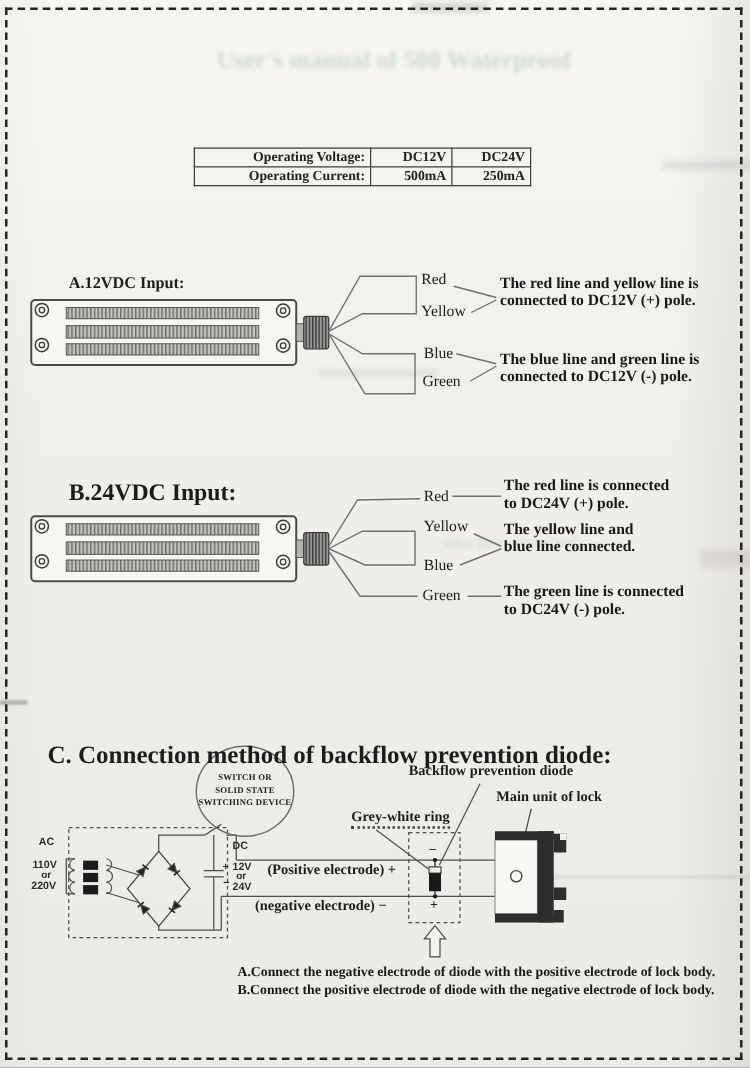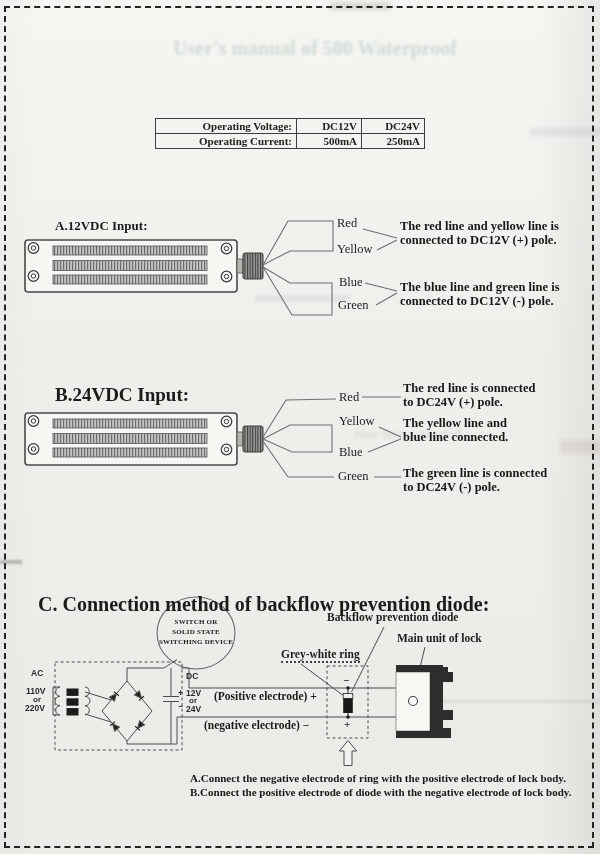--- a/index.html
+++ b/index.html
@@ -245,16 +245,16 @@
   <div class="t tiny" style="left:178.5px;top:701px;font-size:8.5px;">−</div>
 
   <div class="t circ-label" style="left:204px;top:690px;padding-left:10px;">(Positive electrode) +</div>
   <div class="t circ-label" style="left:204px;top:719px;">(negative electrode) −</div>
   <div class="t circ-label ring-label" style="left:281px;top:648px;">Grey-white ring</div>
   <div class="t circ-label" style="left:327px;top:611px;">Backflow prevention diode</div>
   <div class="t circ-label" style="left:397px;top:632px;">Main unit of lock</div>
   <div class="t b" style="left:343px;top:674px;font-size:11px;">−</div>
   <div class="t b" style="left:344px;top:718px;font-size:11px;">+</div>
 
-  <div class="t foot" style="left:190px;top:772px;font-size:11px;">A.Connect the negative electrode of ring with the positive electrode of lock body.</div>
+  <div class="t foot" style="left:190px;top:772px;font-size:11px;">A.Connect the negative electrode of diode with the positive electrode of lock body.</div>
   <div class="t foot" style="left:190px;top:786px;font-size:11px;">B.Connect the positive electrode of diode with the negative electrode of lock body.</div>
 
 </div>
 
 </body></html>

